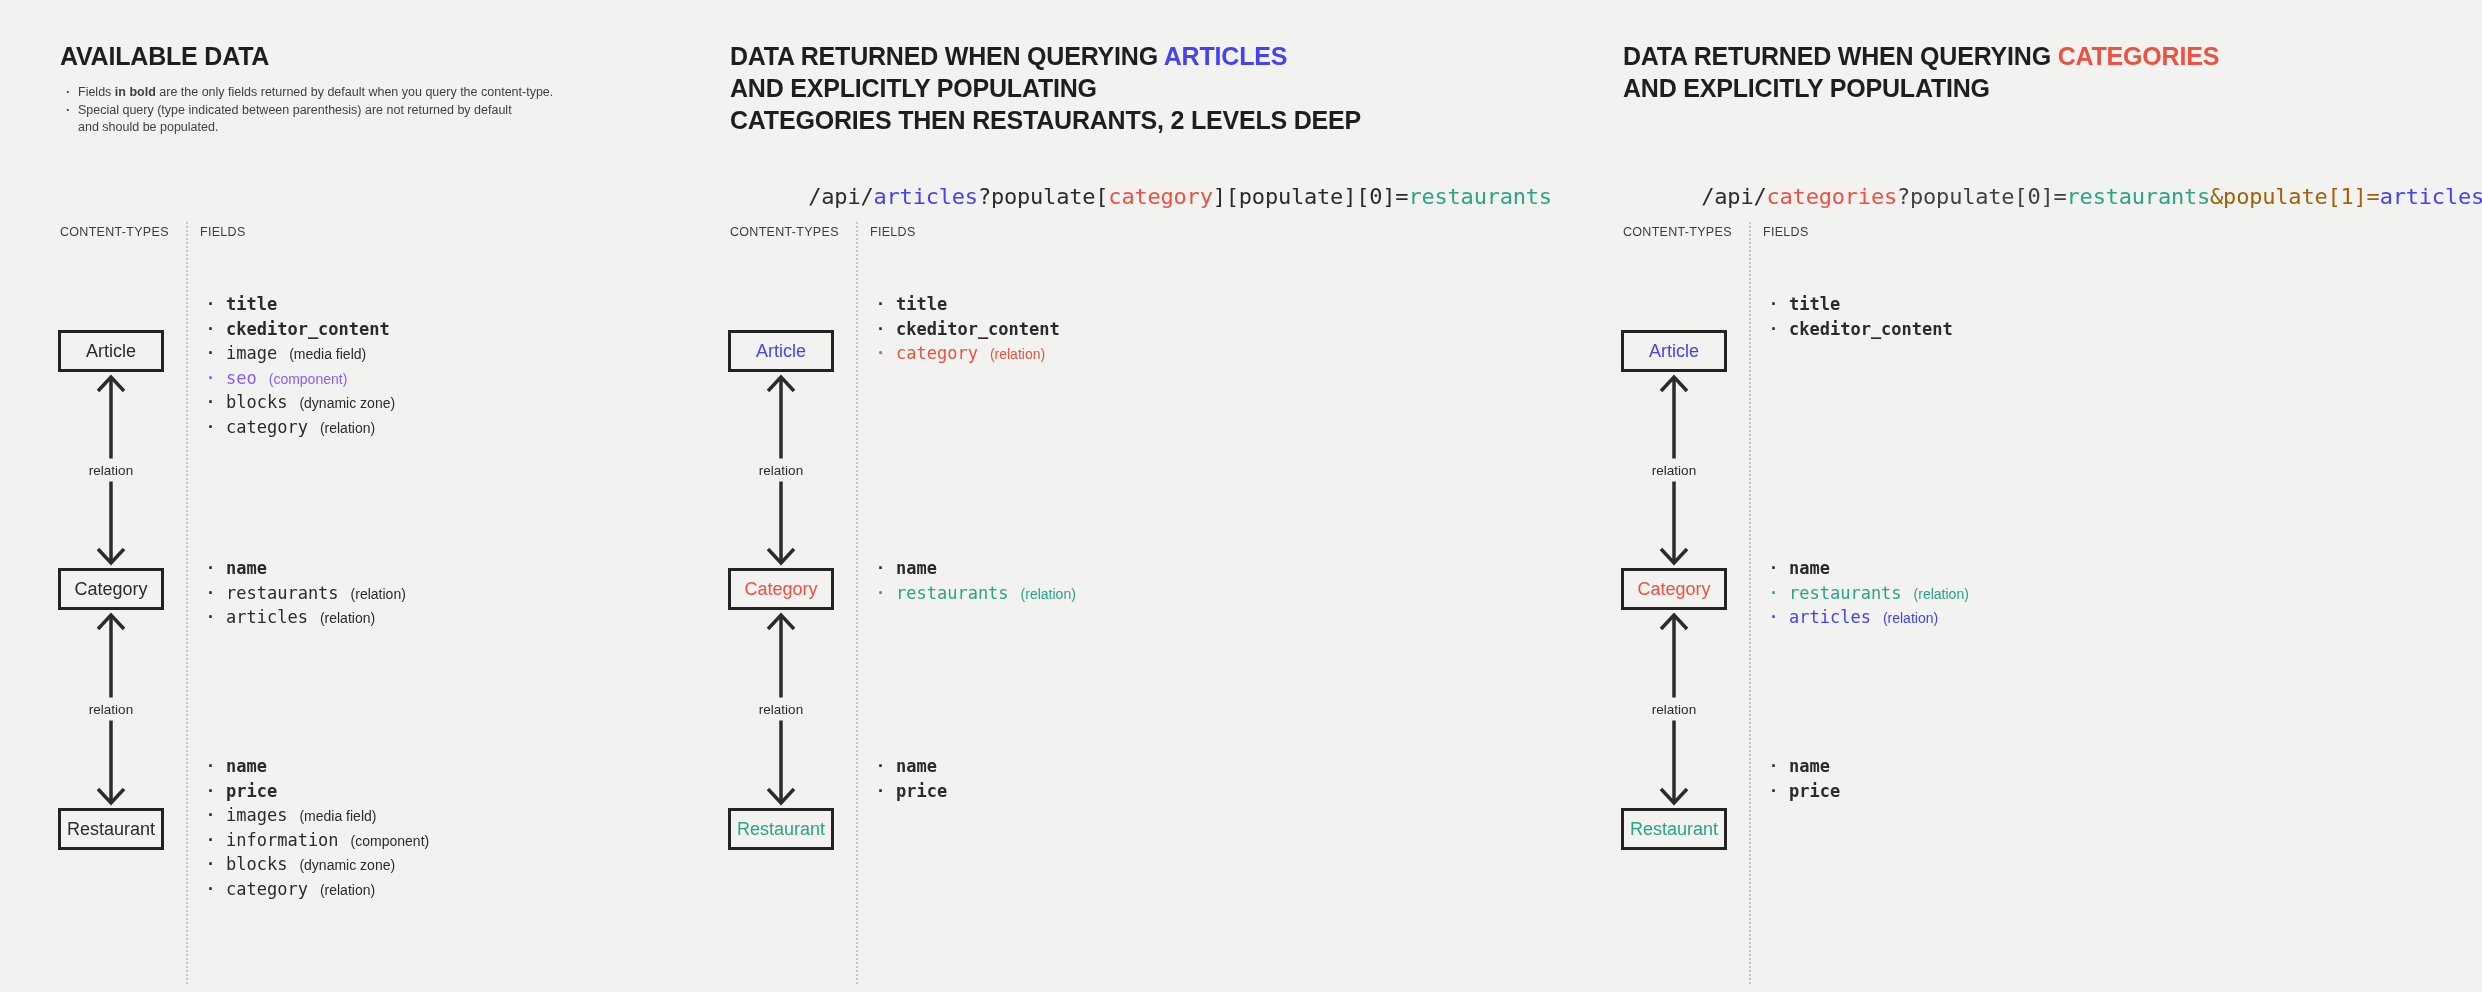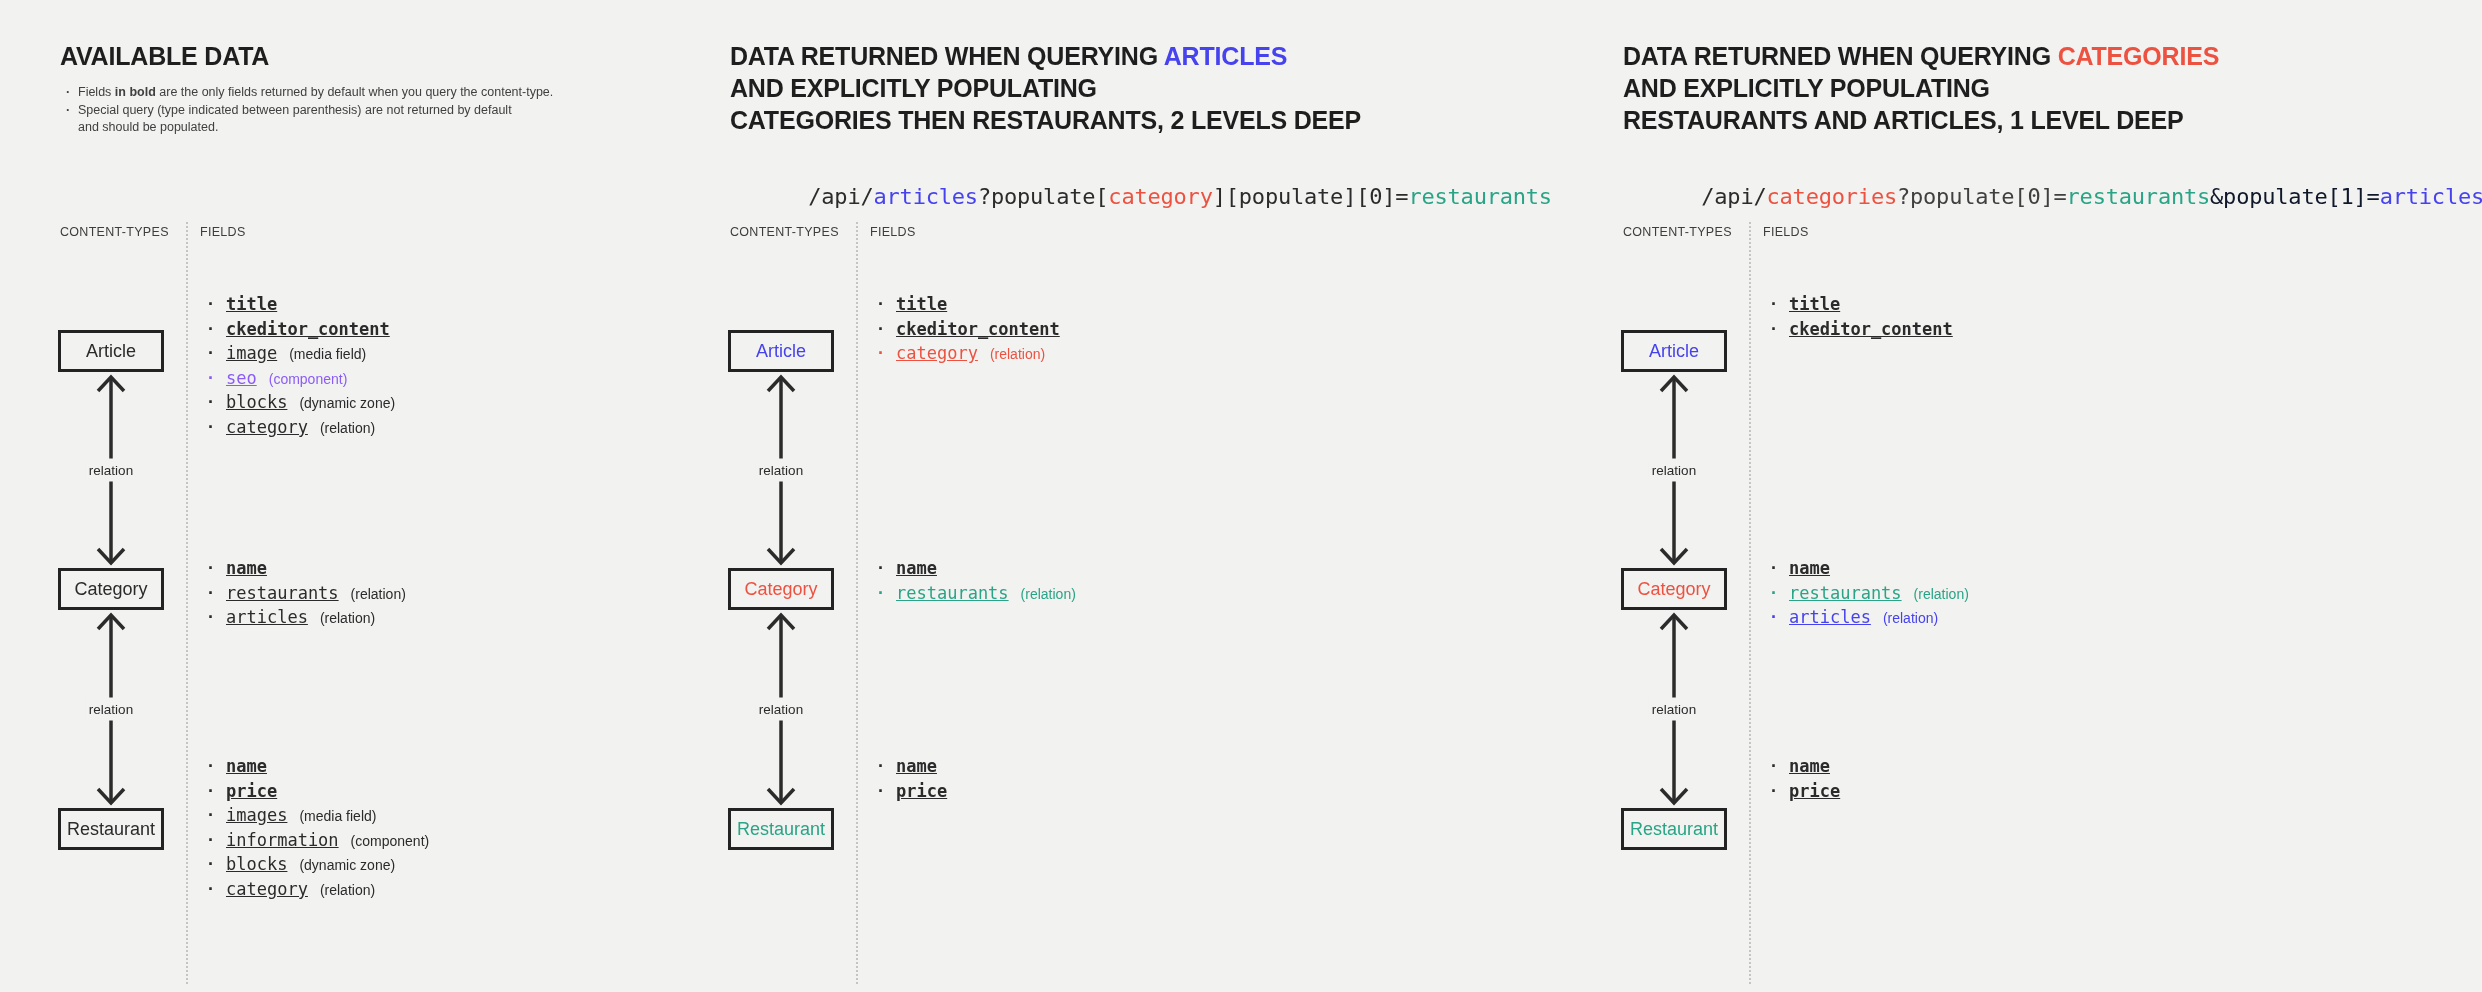--- a/index.html
+++ b/index.html
@@ -36,21 +36,21 @@
   .connector svg{display:block;}
   .connector svg line,.connector svg polyline{stroke:#2b2b2b;stroke-width:3.5;fill:none;}
   .rel-label{position:absolute;left:50%;top:50%;transform:translate(-50%,-50%);
              background:#f2f2f0;padding:4px 3px;font-size:13.5px;color:#2b2b2b;}
 
   .fields{position:absolute;left:150px;}
   .f0{top:292px;} .f1{top:556px;} .f2{top:754px;}
   .fitem{position:relative;height:24.6px;line-height:24.6px;padding-left:18px;white-space:nowrap;}
   .blt{position:absolute;left:0;top:0;font-size:18px;}
   .blt::before{content:"\00B7";font-weight:700;}
-  .fname{font-family:"DejaVu Sans Mono",monospace;font-size:17px;text-decoration:underline;}
+  .fname{font-family:"DejaVu Sans Mono",monospace;font-size:17px;}
   .fname.bold{font-weight:700;}
   .ftype{font-size:14px;margin-left:12px;}
   .ftype:empty{display:none;}
 </style>
 </head>
 <body>
 
 <div id="root">
 
   <section class="panel" style="left:58px;width:660px;">
@@ -183,25 +183,24 @@
     <div class="fields f2">
       <div class="fitem" style="color: rgb(43, 43, 43);"><span class="blt"></span><span class="fname bold">name</span></div>
       <div class="fitem" style="color: rgb(43, 43, 43);"><span class="blt"></span><span class="fname bold">price</span></div>
     </div>
   </section>
 
   <section class="panel" style="left:1621px;width:861px;">
     <h1 class="panel-title">
       <div class="t-line"><span>DATA RETURNED WHEN QUERYING </span><span class="hl" style="color: rgb(237, 81, 64);">CATEGORIES</span></div>
       <div class="t-line">AND EXPLICITLY POPULATING</div>
-      <div class="t-line">RESTAURANTS AND ARTICLES, 1 LEVEL DEEP</div>
     </h1>
 
     <div class="code-line">
-      <span style="color: rgb(43, 43, 43);">/api/</span><span style="color: rgb(237, 81, 64);">categories</span><span style="color: #404040; text-align: center;">?populate[0]=</span><span style="color: rgb(41, 164, 134);">restaurants</span><span style="color: #0f172a;">&amp;populate[1]=</span><span style="color: rgb(70, 66, 238);">articles</span>
+      <span style="color: rgb(43, 43, 43);">/api/</span><span style="color: rgb(237, 81, 64);">categories</span><span style="color: #404040; text-align: center;">?populate[0]=</span><span style="color: rgb(41, 164, 134);">restaurants</span><span style="color: #a16207;">&amp;populate[1]=</span><span style="color: rgb(70, 66, 238);">articles</span>
     </div>
 
     <div class="col-label ct">CONTENT-TYPES</div>
     <div class="col-label fl">FIELDS</div>
     <div class="divider"></div>
 
     <div class="ct-box b0" style="color: rgb(70, 66, 238);">
         <span>Article</span>
       </div>
 

